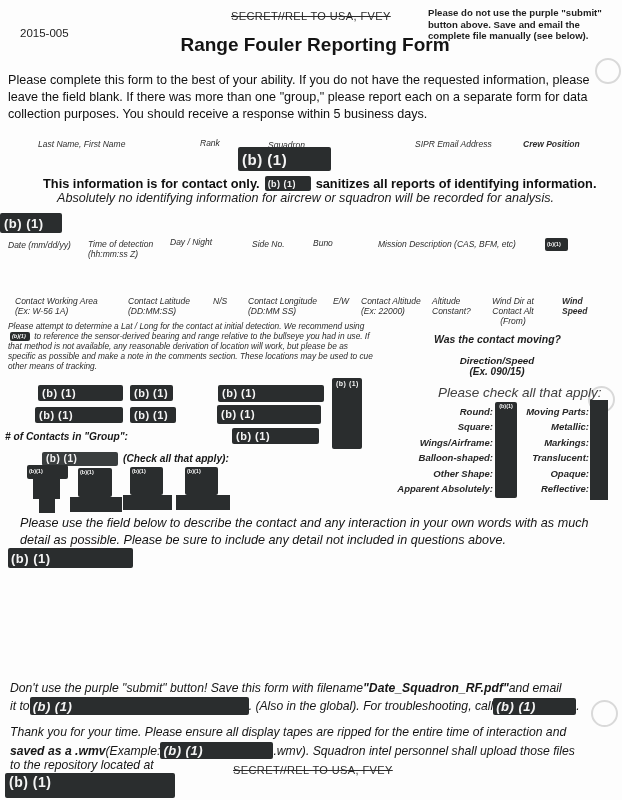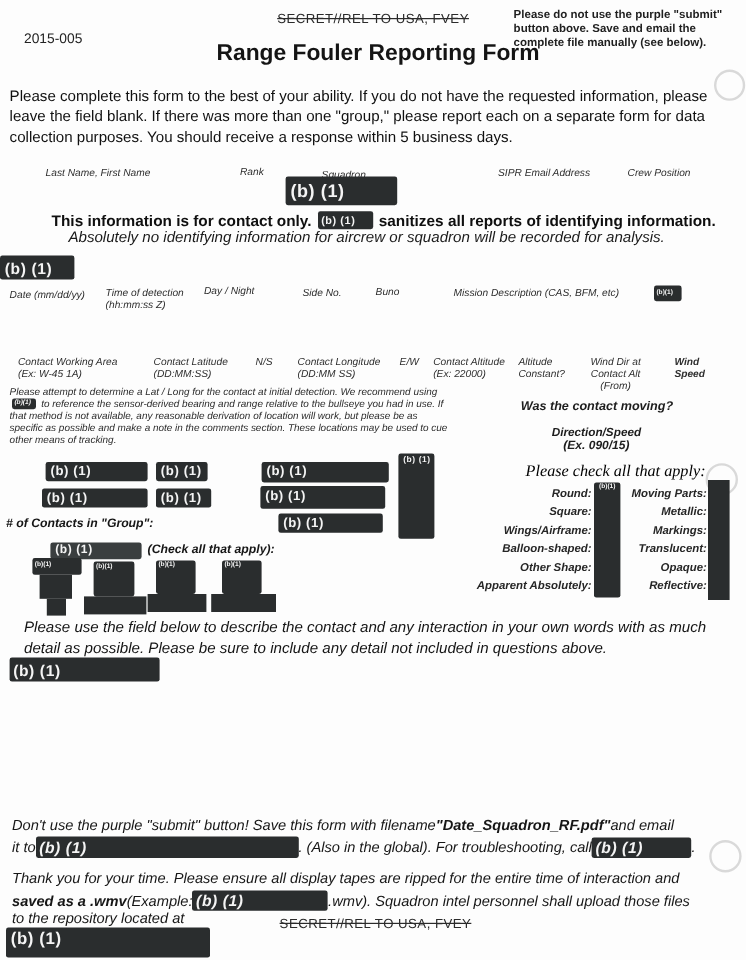--- a/index.html
+++ b/index.html
@@ -51,21 +51,21 @@
   <div class="abs" style="left:8px; top:72px; width:606px; font-size:12.6px; line-height:1.34; color:#101010;">Please complete this form to the best of your ability.  If you do not have the requested  information, please leave the field blank.   If there was more than one "group," please report each on a separate form for data collection purposes.  You should receive a response within 5 business days.</div>
 
   <div class="hole" style="left:595px; top:58px; width:26px; height:26px;"></div>
   <div class="hole" style="left:588px; top:386px; width:27px; height:27px;"></div>
   <div class="hole" style="left:591px; top:700px; width:27px; height:27px;"></div>
 
   <span class="lbl" style="left:38px;  top:139px;">Last Name, First Name</span>
   <span class="lbl" style="left:200px; top:138px;">Rank</span>
   <span class="lbl" style="left:268px; top:140px;">Squadron</span>
   <span class="lbl" style="left:415px; top:139px;">SIPR Email Address</span>
-  <span class="lbl" style="left:523px; top:139px;">Crew Position</span>
+  <span class="lbl" style="left:523px; top:139px;font-weight:bold;">Crew Position</span>
 
   <div class="redact" style="left:238px; top:147px; width:93px; height:24px; font-size:15px;">(b) (1)</div>
 
   <div class="abs b" style="left:43px; top:176px; font-size:12.8px; color:#0f0f0f; display:flex; align-items:center; white-space:nowrap;">
     <span>This information is for contact only.</span>
     <span class="redact-inline" style="width:46px; height:15px; font-size:9px; margin:0 5px;">(b) (1)</span>
     <span>sanitizes all reports of identifying information.</span>
   </div>
   <div class="abs it b" style="left:57px; top:191px; font-size:12.6px; color:#1a1a1a; font-weight:normal; font-style:italic;">Absolutely no identifying information for aircrew or squadron will be recorded for analysis.</div>
 
@@ -74,21 +74,21 @@
   <span class="lbl" style="left:8px;   top:240px;">Date (mm/dd/yy)</span>
   <span class="lbl pre" style="left:88px;  top:239px; width:68px;">Time of detection
 (hh:mm:ss Z)</span>
   <span class="lbl" style="left:170px; top:237px;">Day / Night</span>
   <span class="lbl" style="left:252px; top:239px;">Side No.</span>
   <span class="lbl" style="left:313px; top:238px;">Buno</span>
   <span class="lbl" style="left:378px; top:239px;">Mission Description (CAS, BFM, etc)</span>
   <div class="redact tiny" style="left:545px; top:238px; width:23px; height:13px;">(b)(1)</div>
 
   <span class="lbl pre" style="left:15px;  top:296px;">Contact Working Area
-(Ex: W-45 1A)</span>
+(Ex: W-56 1A)</span>
   <span class="lbl pre" style="left:128px; top:296px;">Contact Latitude
 (DD:MM:SS)</span>
   <span class="lbl" style="left:213px; top:296px;">N/S</span>
   <span class="lbl pre" style="left:248px; top:296px;">Contact Longitude
 (DD:MM SS)</span>
   <span class="lbl" style="left:333px; top:296px;">E/W</span>
   <span class="lbl pre" style="left:361px; top:296px;">Contact Altitude
 (Ex: 22000)</span>
   <span class="lbl pre" style="left:432px; top:296px;">Altitude
 Constant?</span>
@@ -127,21 +127,21 @@
 
   <div class="redact tiny" style="left:78px; top:468px; width:34px; height:29px; align-items:flex-start; padding-top:2px;">(b)(1)</div>
   <div class="abs" style="left:70px; top:497px; width:52px; height:15px; background:#2a2d2e;"></div>
 
   <div class="redact tiny" style="left:130px; top:467px; width:33px; height:28px; align-items:flex-start; padding-top:2px;">(b)(1)</div>
   <div class="abs" style="left:123px; top:495px; width:49px; height:15px; background:#2a2d2e;"></div>
 
   <div class="redact tiny" style="left:185px; top:467px; width:33px; height:28px; align-items:flex-start; padding-top:2px;">(b)(1)</div>
   <div class="abs" style="left:176px; top:495px; width:54px; height:15px; background:#2a2d2e;"></div>
 
-  <div class="abs it" style="left:438px; top:385px; font-size:13.5px; color:#000000;font-family:Liberation Serif, serif;">Please check all that apply:</div>
+  <div class="abs it" style="left:438px; top:385px; font-size:13.5px; color:#404040;">Please check all that apply:</div>
 
   <div class="chk-col" style="left:350px; top:404px; width:143px;">
     <div>Round:</div>
     <div>Square:</div>
     <div>Wings/Airframe:</div>
     <div>Balloon-shaped:</div>
     <div>Other Shape:</div>
     <div>Apparent Absolutely:</div>
   </div>
   <div class="redact tiny noflex" style="left:495px; top:402px; width:22px; height:96px; text-align:center; padding:2px 0 0 0;">(b)(1)</div>

